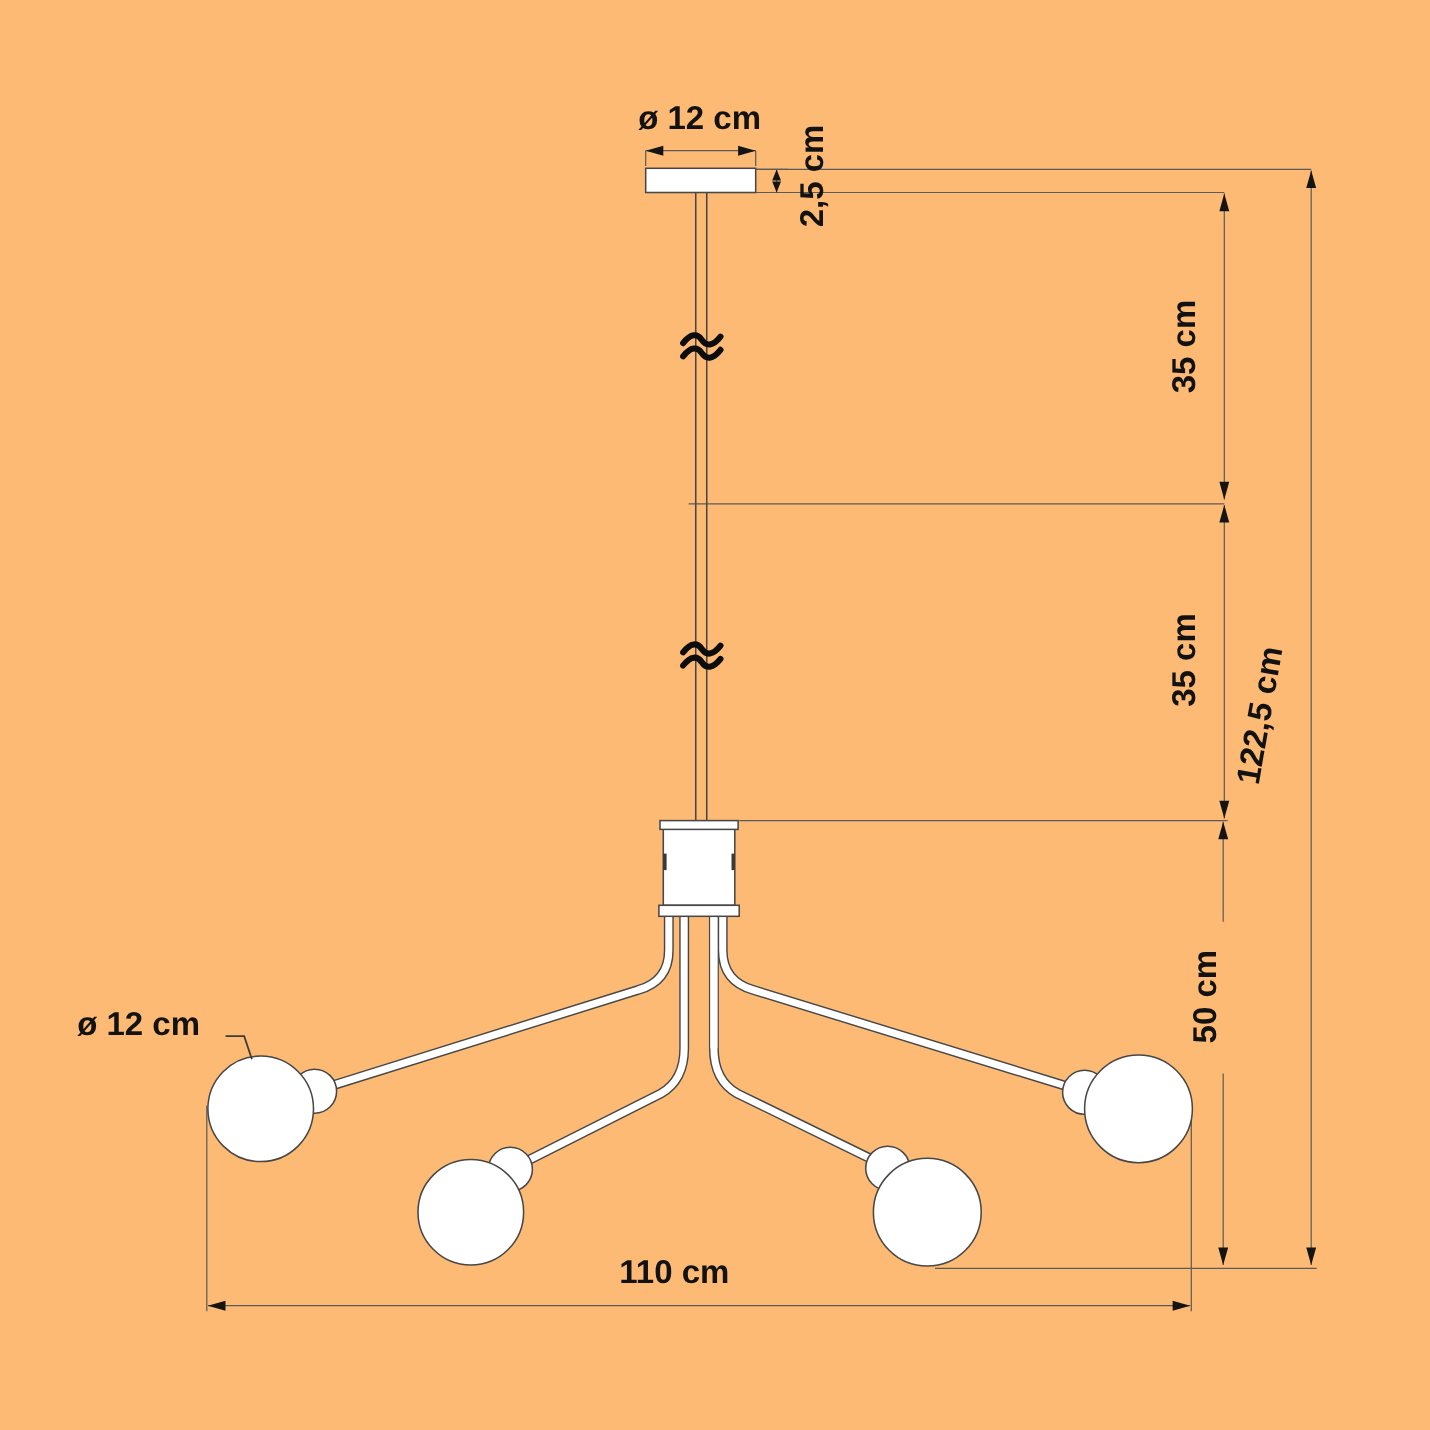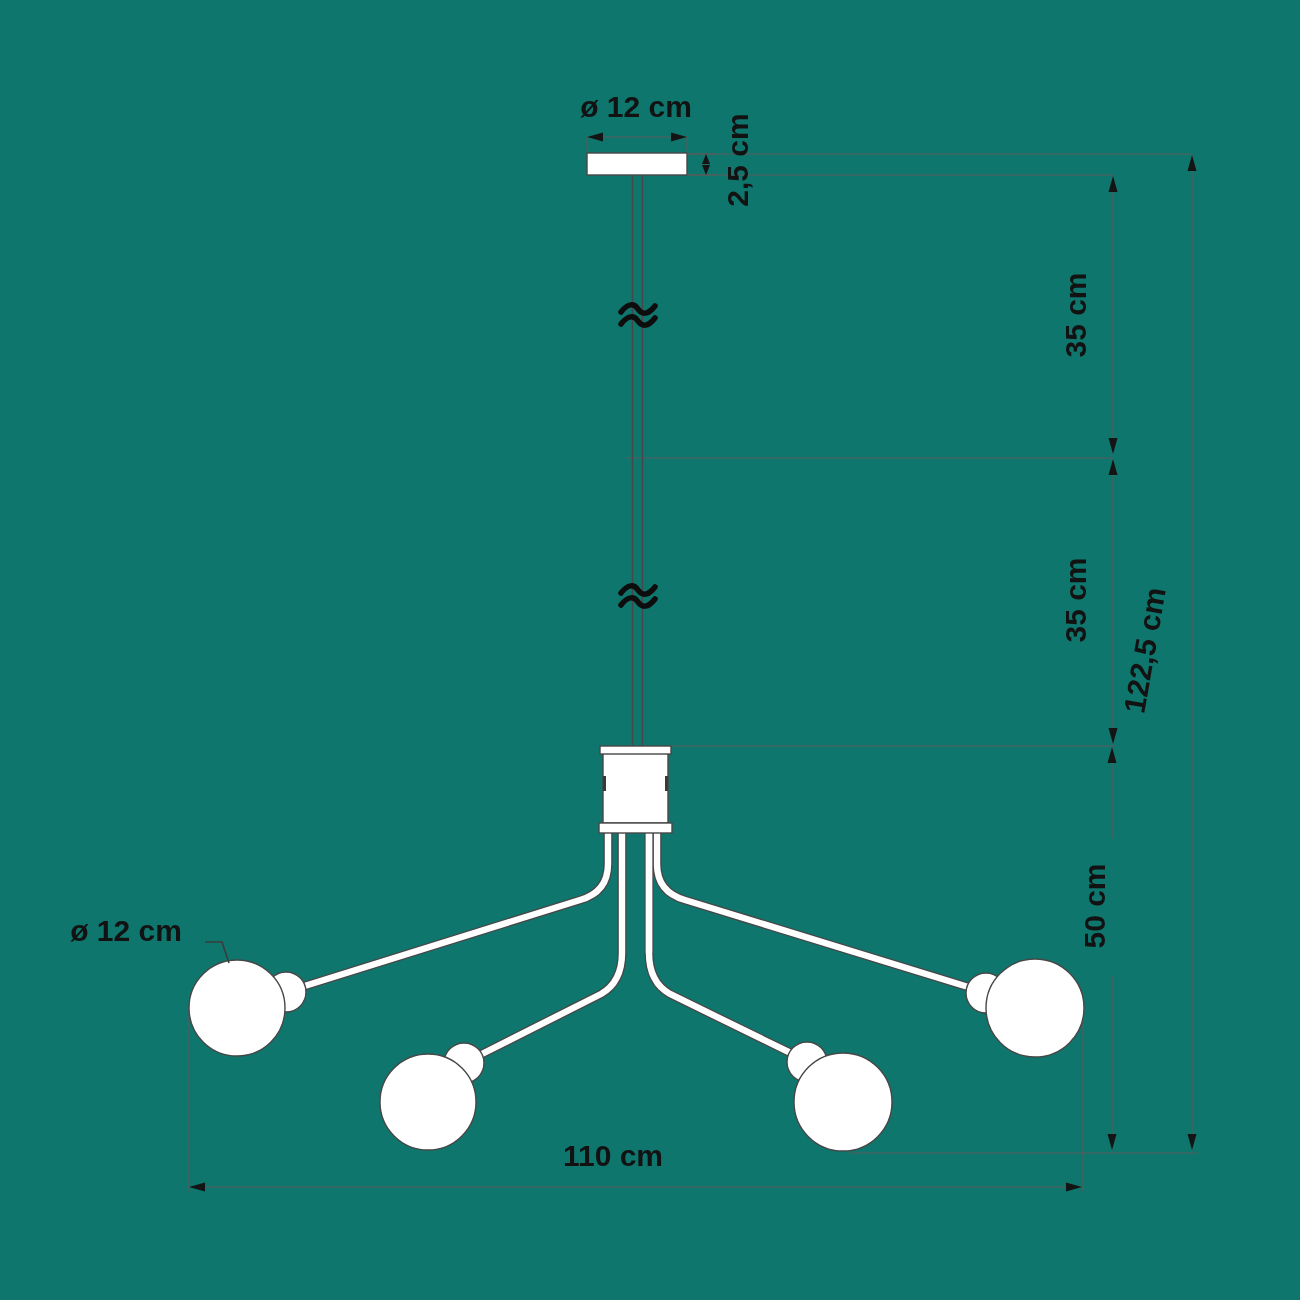--- a/index.html
+++ b/index.html
@@ -1,19 +1,19 @@
 <!DOCTYPE html>
 <html><head>
 <meta charset="utf-8">
 <style>
   html,body{margin:0;padding:0;background:#fff;}
   .canvas{
     position:relative;
     width:1300px;height:1300px;
-    background:#0f766e;
+    background:#fdba74;
     font-family:"Liberation Sans", sans-serif;
     overflow:hidden;
   }
   svg{display:block;}
   .outline{stroke:#474747;stroke-width:1.4;fill:none;}
   .outline-fill{stroke:#474747;stroke-width:1.4;fill:#ffffff;}
   .tube-outer{stroke:#474747;stroke-width:9;fill:none;stroke-linecap:butt;}
   .tube-inner{stroke:#ffffff;stroke-width:6.4;fill:none;stroke-linecap:butt;}
   .dim{stroke:#5a5a5a;stroke-width:1.1;fill:none;}
   .arrow{fill:#141414;stroke:none;}

